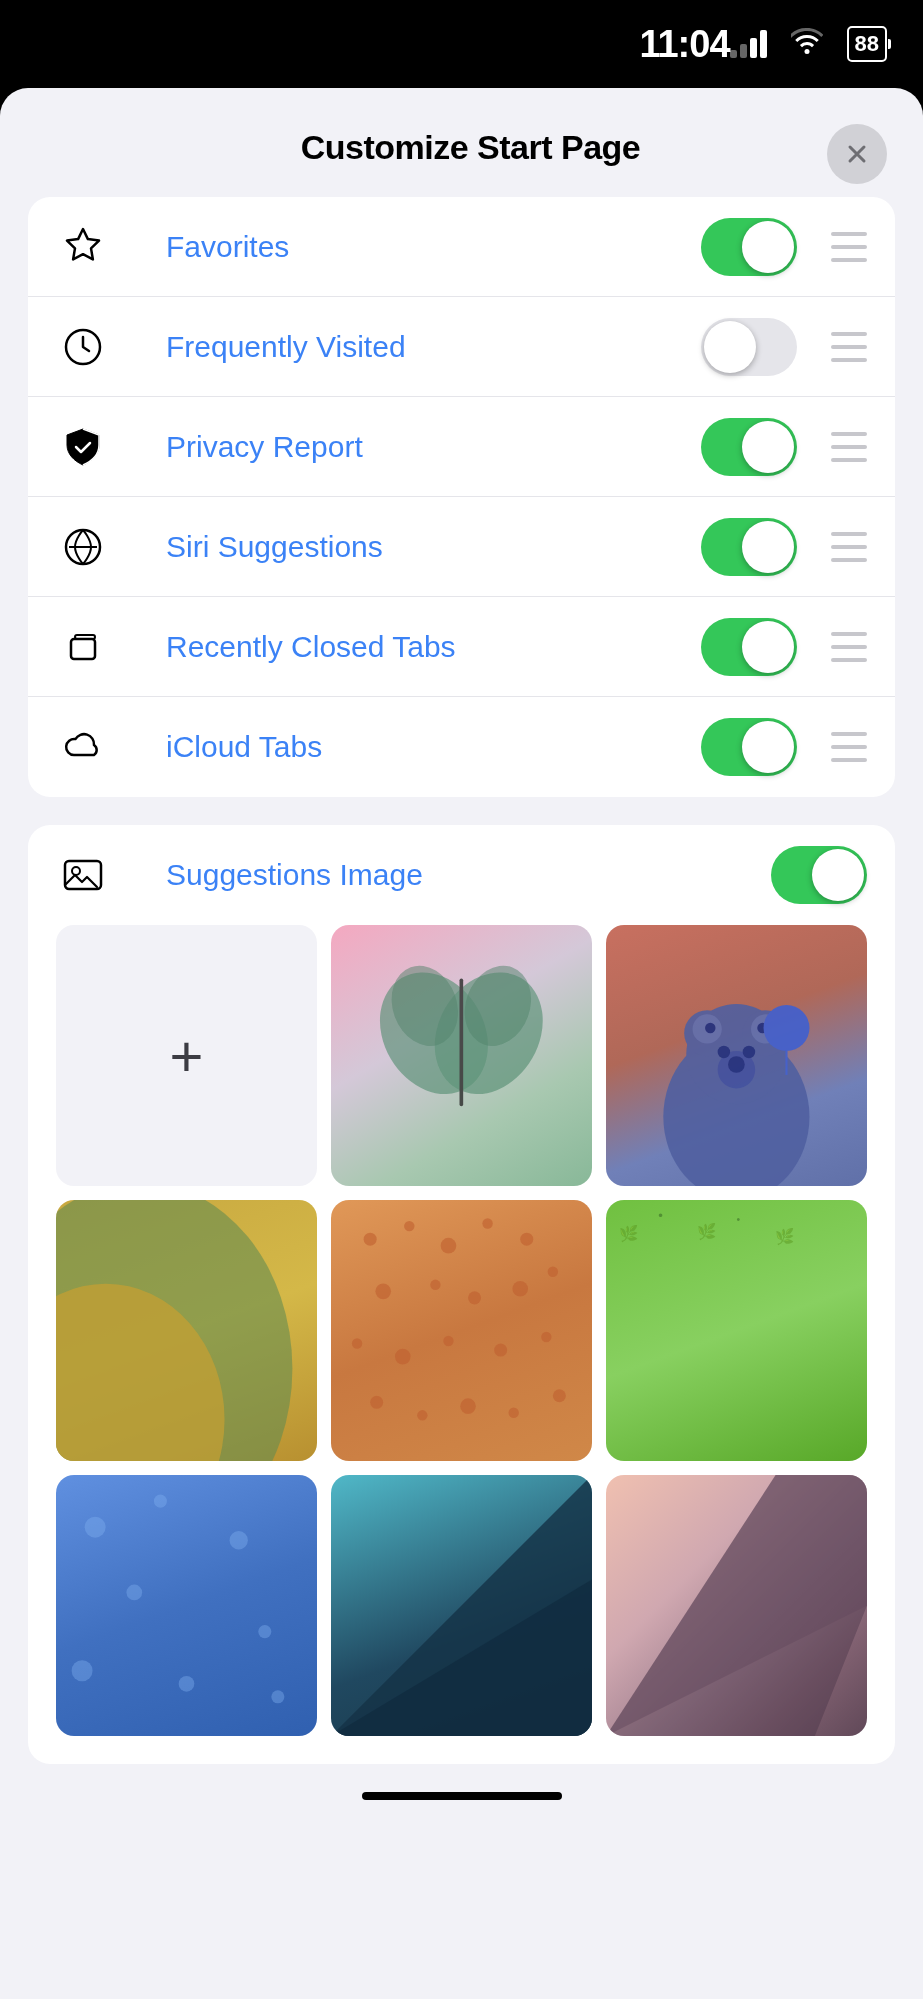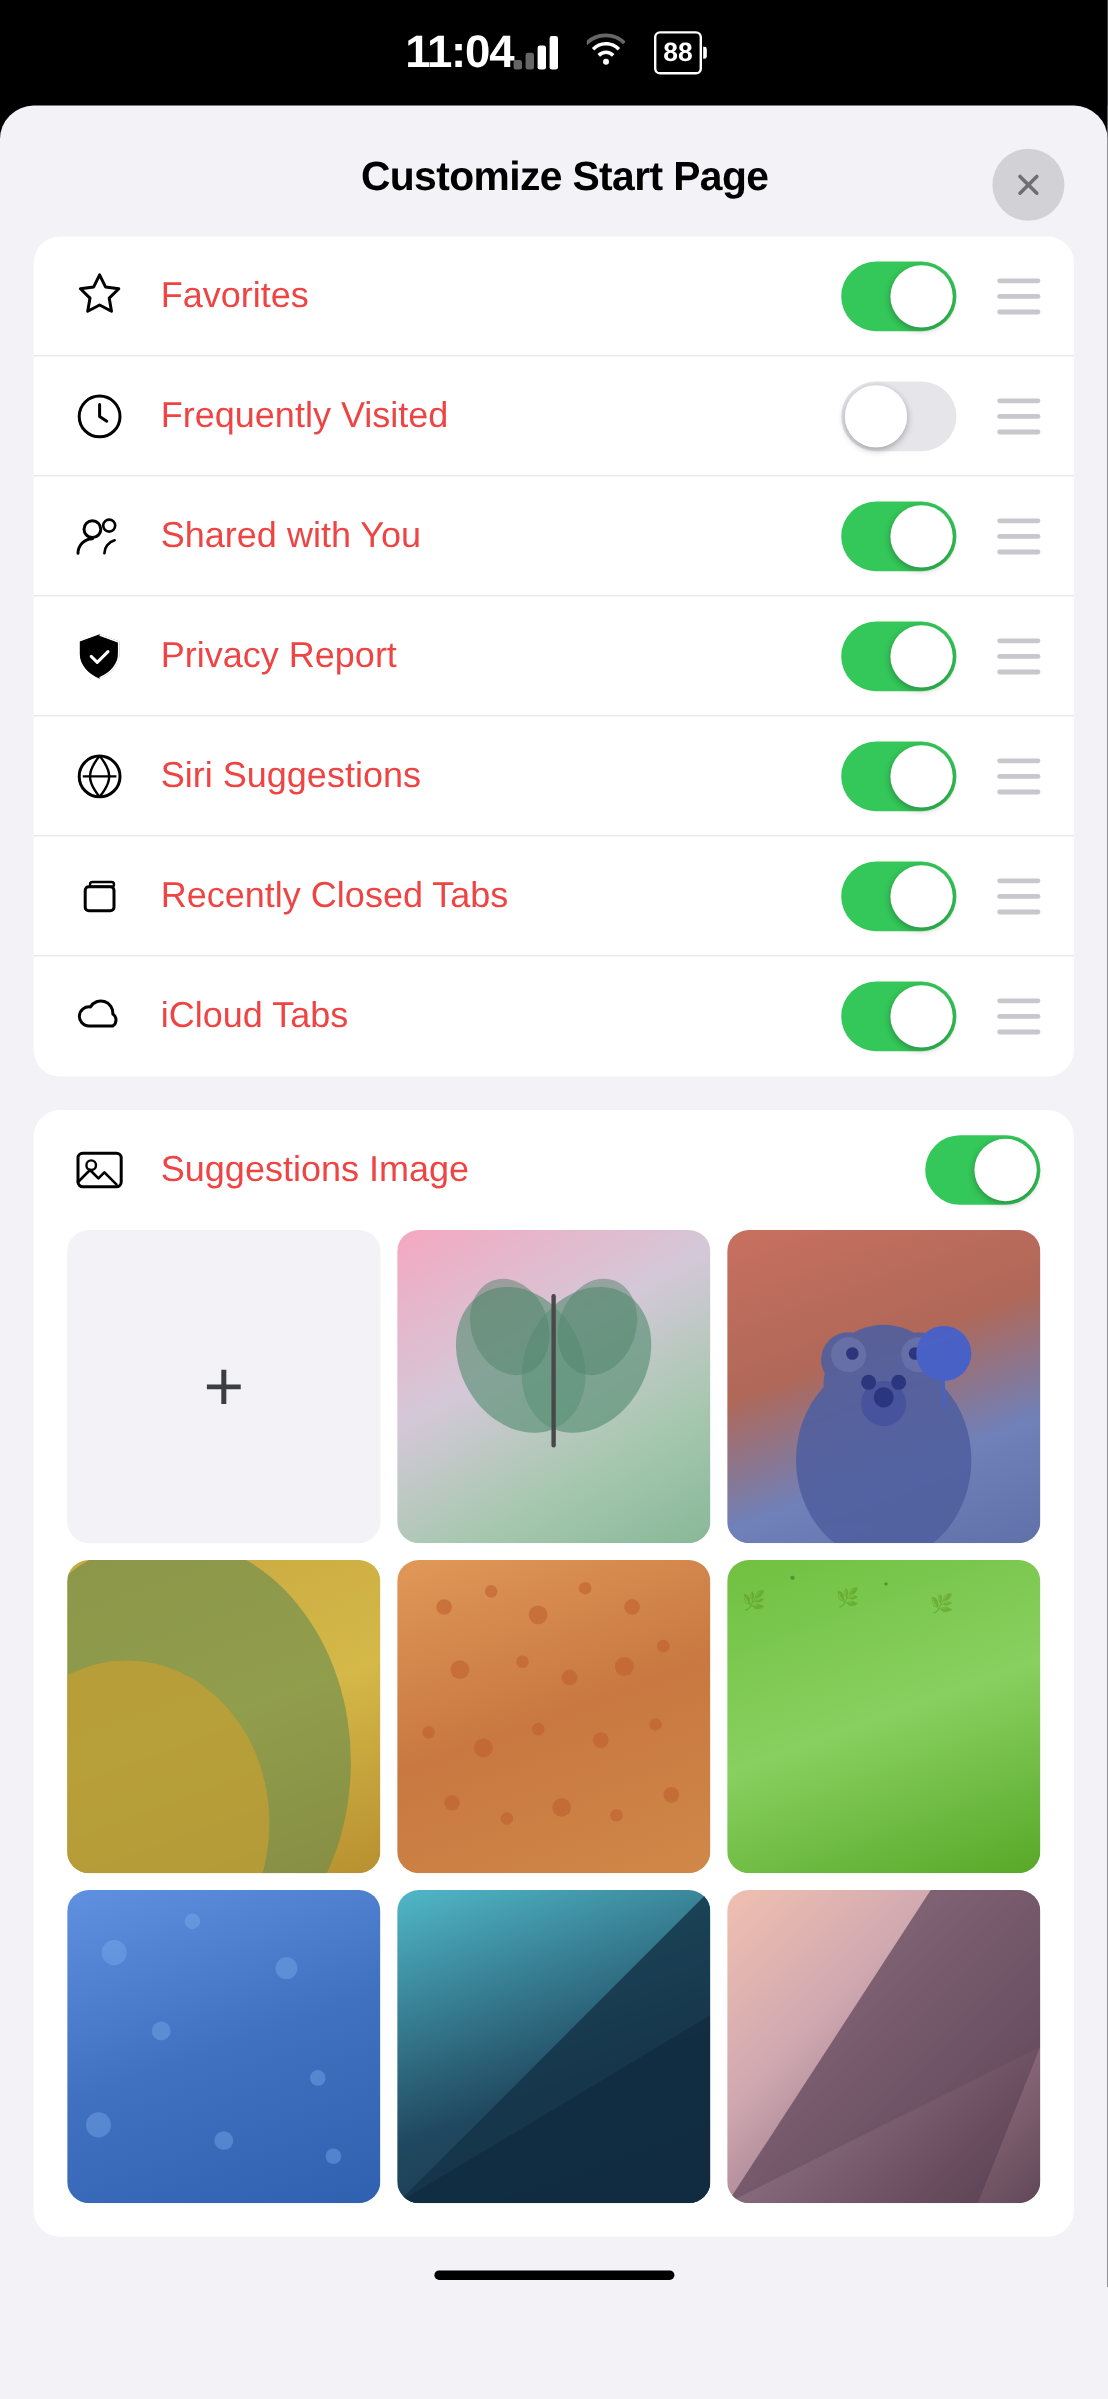--- a/index.html
+++ b/index.html
@@ -15,21 +15,21 @@
     }
 
     
     .status-bar {
       width: 100%;
       height: 88px;
       background: #000;
       display: flex;
       align-items: center;
       padding: 0 36px;
-      justify-content: center;
+      justify-content: flex-end;
     }
     .status-time {
       color: #fff;
       font-size: 38px;
       font-weight: 700;
       letter-spacing: -1px;
     }
     .status-icons {
       display: flex;
       align-items: center;
@@ -147,22 +147,23 @@
       flex-shrink: 0;
     }
     .setting-icon svg {
       width: 44px;
       height: 44px;
     }
 
     .setting-label {
       flex: 1;
       font-size: 30px;
-      color: #ef4444;
+      color: #3b82f6;
       font-weight: 400;
+      margin-left: 32px;
     }
 
     
     .toggle {
       width: 96px;
       height: 58px;
       border-radius: 29px;
       position: relative;
       cursor: pointer;
       flex-shrink: 0;
@@ -340,39 +341,20 @@
       <div class="toggle off">
         <div class="toggle-knob"></div>
       </div>
       <div class="drag-handle">
         <div class="drag-line"></div>
         <div class="drag-line"></div>
         <div class="drag-line"></div>
       </div>
     </div>
 
-    <div class="setting-row">
-      <div class="setting-icon">
-        <svg viewBox="0 0 44 44" fill="none" xmlns="http://www.w3.org/2000/svg">
-          <circle cx="16" cy="16" r="7" stroke="#000" stroke-width="2.5"></circle>
-          <path d="M4 36c0-6.6 5.4-12 12-12" stroke="#000" stroke-width="2.5" stroke-linecap="round"></path>
-          <circle cx="30" cy="13" r="5" stroke="#000" stroke-width="2.2"></circle>
-          <path d="M26 36c0-5 3.6-9.2 8.5-10.7" stroke="#000" stroke-width="2.2" stroke-linecap="round"></path>
-        </svg>
-      </div>
-      <span class="setting-label">Shared with You</span>
-      <div class="toggle on">
-        <div class="toggle-knob"></div>
-      </div>
-      <div class="drag-handle">
-        <div class="drag-line"></div>
-        <div class="drag-line"></div>
-        <div class="drag-line"></div>
-      </div>
-    </div>
 
     <div class="setting-row">
       <div class="setting-icon">
         <svg viewBox="0 0 44 44" fill="none" xmlns="http://www.w3.org/2000/svg">
           <path d="M22 4l16 6v10c0 9-7 16-16 20C13 36 6 29 6 20V10L22 4z" fill="#000" stroke="#000" stroke-width="1"></path>
           <path d="M22 4l16 6v10c0 9-7 16-16 20" fill="none" stroke="#fff" stroke-width="1.5"></path>
           <path d="M15 22l5 5 9-9" stroke="#fff" stroke-width="2.5" stroke-linecap="round" stroke-linejoin="round"></path>
         </svg>
       </div>
       <span class="setting-label">Privacy Report</span>

